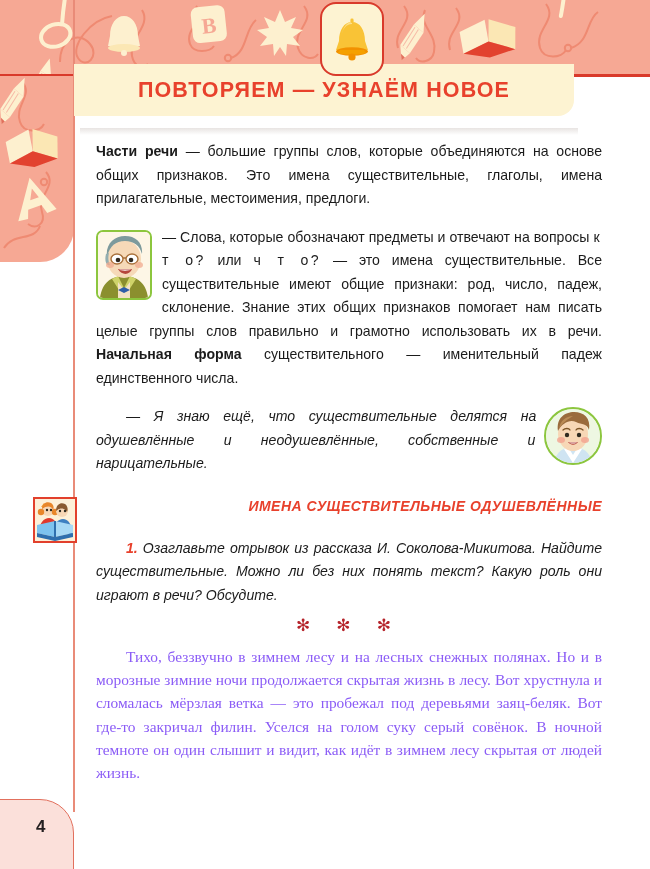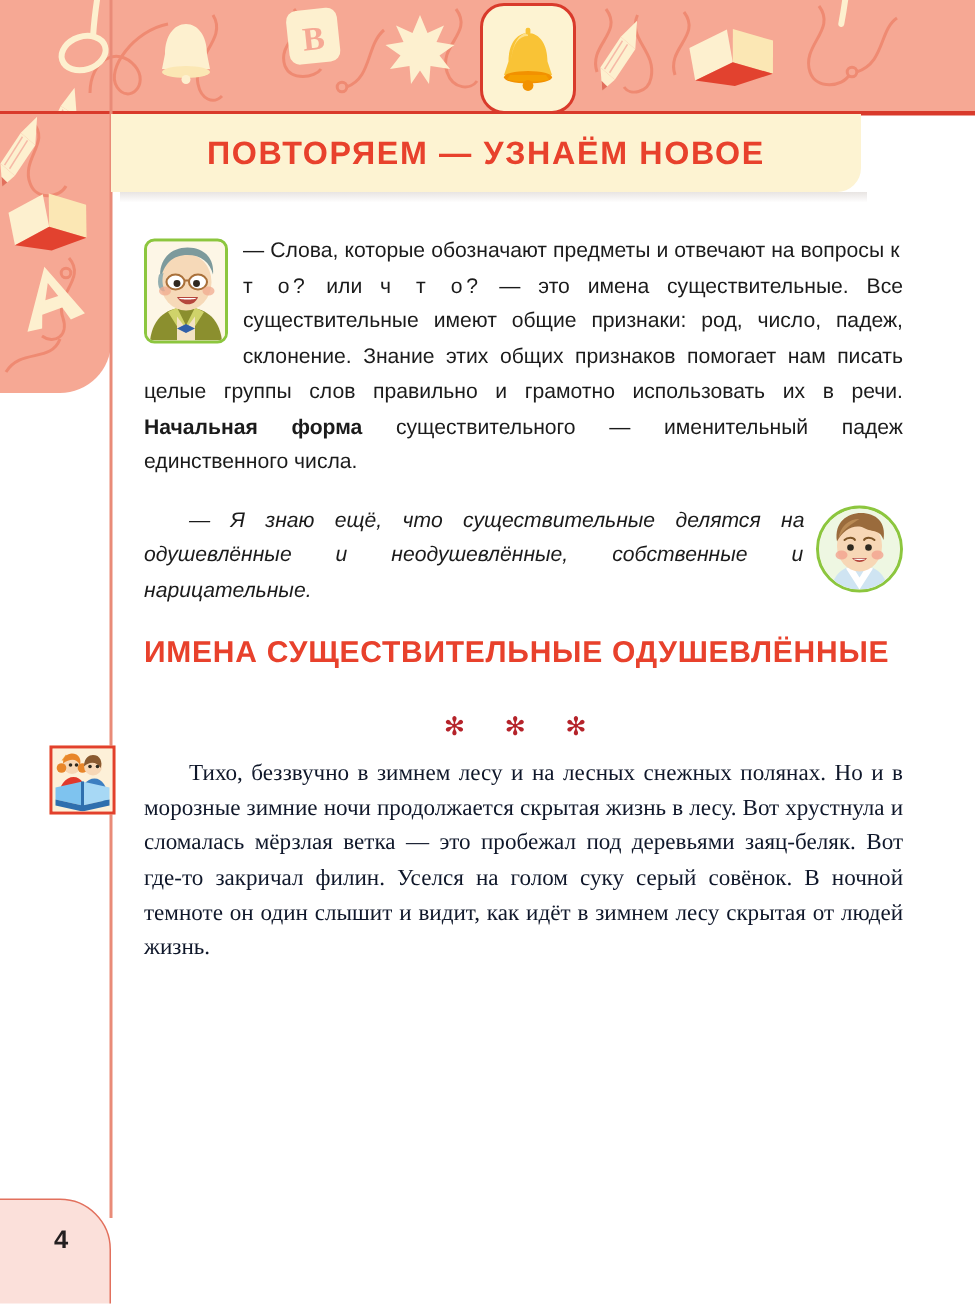--- a/index.html
+++ b/index.html
@@ -79,21 +79,21 @@
     border-radius: 16px;
     z-index: 6;
     display: flex;
     align-items: center;
     justify-content: center;
   }
 
   
   .title-banner {
     position: absolute;
-    left: 74px; top: 76px;
+    left: 74px; top: 64px;
     width: 500px; height: 52px;
     background: #fdf3d2;
     border-bottom-right-radius: 16px;
     z-index: 4;
     display: flex;
     align-items: center;
     justify-content: center;
   }
   .title-banner .title-text {
     color: #e8412c;
@@ -153,26 +153,27 @@
     border-radius: 50%;
     box-sizing: border-box;
     overflow: hidden;
     background: #eef7e2;
     shape-outside: circle(50%);
   }
 
   
   .section-heading {
     color: #e8412c;
-    font-size: 20px;
+    font-size: 14px;
     font-weight: bold;
-    text-align: left;
+    text-align: right;
     line-height: 21px;
     letter-spacing: 0.5px;
     margin: 0;
+    font-style: italic;
   }
 
   
   .ex-num { color: #e8412c; font-weight: bold; }
   .kids-badge {
     position: absolute;
     left: 33px; top: 497px;
     width: 44px; height: 46px;
     border: 2px solid #e2402c;
     background: #fdf0d8;
@@ -190,21 +191,21 @@
     line-height: 20px;
     font-family: "Liberation Serif", serif;
   }
 
   
   .serif-passage {
     font-family: "Liberation Serif", serif;
     font-size: 15.4px;
     line-height: 23.2px;
     text-align: justify;
-    color: #0f172a;
+    color: #8b5cf6;
     text-indent: 30px;
     margin: 0;
   }
 </style>
 </head>
 <body>
 
 <div class="top-band">
   <svg width="650" height="76" viewBox="0 0 650 76">
     <defs>
@@ -322,20 +323,23 @@
     <path d="M20,5 C14,5 10,12 9,22 C10,12 14,7 20,7 Z" fill="#fde08a"></path>
     <ellipse cx="20" cy="34.5" rx="16" ry="4.2" fill="#f29100"></ellipse>
     <path d="M8,33 L32,33 L34,36 C28,38 12,38 6,36 Z" fill="#f5a000"></path>
     <circle cx="20" cy="40" r="3.6" fill="#f29100"></circle>
     <rect x="18.4" y="1.5" width="3.2" height="4.5" rx="1.4" fill="#f9c336"></rect>
   </svg>
 </div>
 
 <div class="content">
 
+  <p>
+    <b>Части речи</b><span> — большие группы слов, которые объединя­ются на основе общих признаков. Это имена существитель­ные, глаголы, имена прилагательные, местоимения, предлоги.</span>
+  </p>
 
   <div class="gap-md"></div>
 
   <div>
     <div class="prof-portrait">
       <svg width="52" height="66" viewBox="0 0 52 66">
         <rect x="0" y="0" width="52" height="66" fill="#fdf6e6"></rect>
         <path d="M2,66 C4,50 14,44 26,44 C38,44 48,50 50,66 Z" fill="#8b8f2e"></path>
         <path d="M20,44 L26,56 L32,44 L38,47 L26,66 L14,47 Z" fill="#cfd36a"></path>
         <path d="M20,50 L26,58 L32,50 L32,66 L20,66 Z" fill="#f3e2c4"></path>
@@ -383,20 +387,23 @@
   </div>
 
   <div class="gap-lg" style="clear:both"></div>
 
   <div class="section-heading">
     <div>ИМЕНА СУЩЕСТВИТЕЛЬНЫЕ ОДУШЕВЛЁННЫЕ</div>
   </div>
 
   <div class="gap-lg"></div>
 
+  <p class="indent">
+    <span class="ex-num">1.</span><span> Озаглавьте отрывок из рассказа И. Соколова-Микито­ва. Найдите существительные. Можно ли без них понять текст? Какую роль они играют в речи? Обсудите.</span>
+  </p>
 
   <div class="gap-sm"></div>
 
   <div class="asterisks">✻ ✻ ✻</div>
 
   <div class="gap-sm"></div>
 
   <p class="serif-passage">Тихо, беззвучно в зимнем лесу и на лесных снежных полянах. Но и в морозные зимние ночи продолжается скрытая жизнь в лесу. Вот хруст­нула и сломалась мёрзлая ветка — это пробежал под деревьями заяц-беляк. Вот где-то закричал фи­лин. Уселся на голом суку серый совёнок. В ноч­ной темноте он один слышит и видит, как идёт в зимнем лесу скрытая от людей жизнь.</p>
 
   <div class="gap-md"></div>

